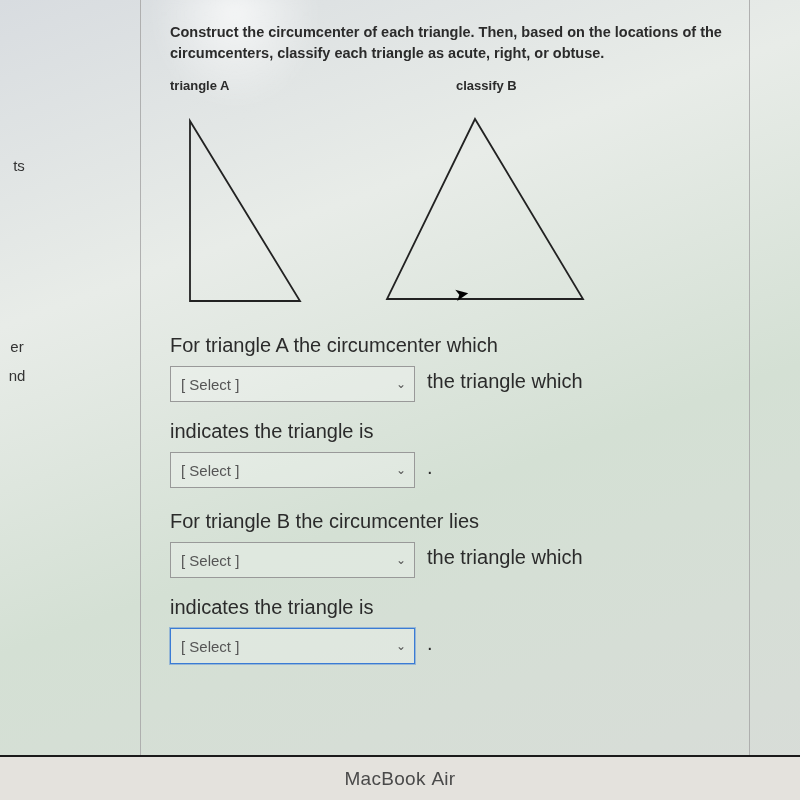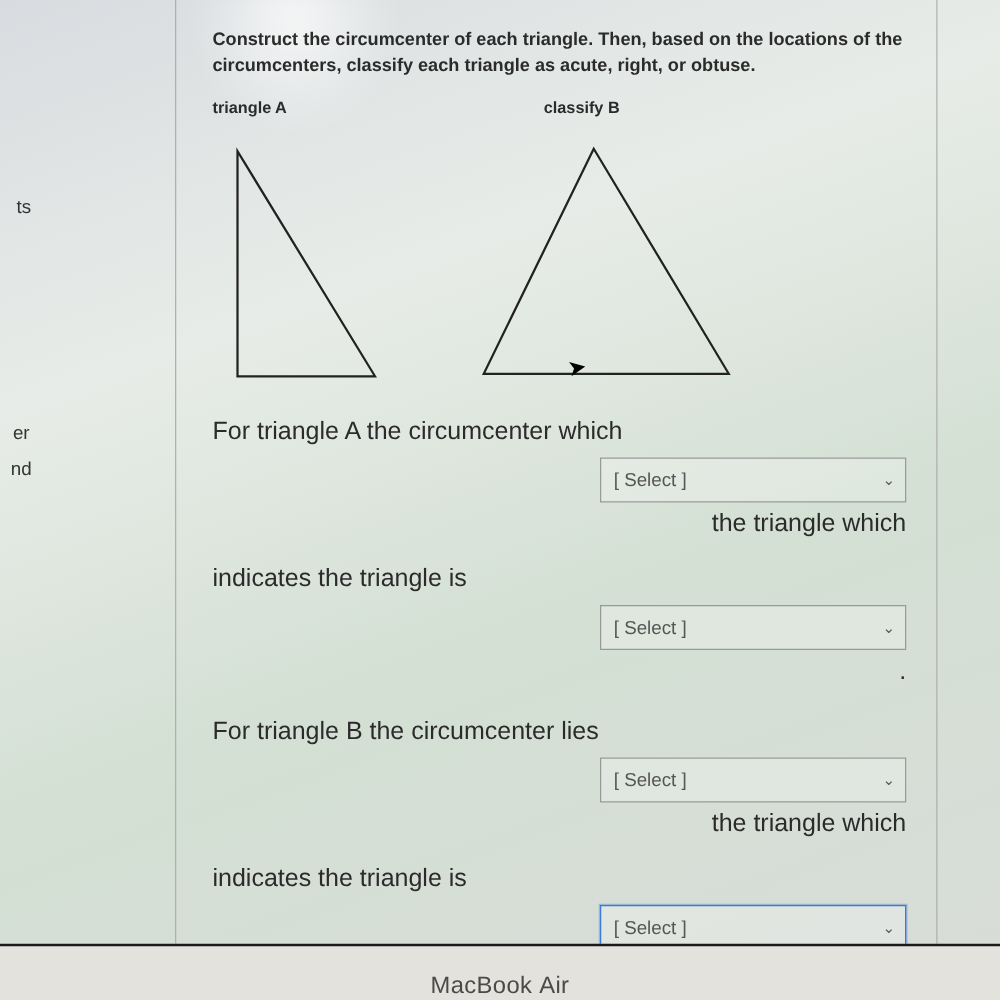--- a/index.html
+++ b/index.html
@@ -57,20 +57,21 @@
       color: #2b2b2b;
       line-height: 1.45;
       margin-bottom: 14px;
     }
     .tri-labels {
       display: flex;
       font-size: 13px;
       font-weight: 700;
       color: #2b2b2b;
       margin-bottom: 8px;
+      gap: 21px;
     }
     .tri-labels .lblA { width: 265px; }
     .triangle-row {
       display: flex;
       align-items: flex-end;
       gap: 55px;
       margin-top: 8px;
       margin-bottom: 6px;
       position: relative;
       height: 205px;
@@ -87,25 +88,24 @@
     .question-block {
       margin-top: 24px;
     }
     .q-text {
       font-size: 20px;
       color: #2b2b2b;
       line-height: 1.5;
     }
     .q-line {
       display: flex;
-      align-items: flex-end;
+      align-items: flex-start;
       flex-wrap: wrap;
-      gap: 2px;
+      gap: 12px;
       margin: 6px 0 14px 0;
-      flex-direction: column;
     }
     .select-box {
       display: inline-flex;
       align-items: center;
       justify-content: space-between;
       width: 245px;
       height: 36px;
       border: 1px solid #999;
       background: rgba(255,255,255,0.25);
       padding: 0 8px 0 10px;
@@ -122,21 +122,21 @@
       box-shadow: 0 0 0 1px rgba(58,123,213,0.4);
     }
     .second-block { margin-top: 18px; }
     .bottom-bezel {
       position: absolute;
       left: 0; right: 0; bottom: 0;
       height: 45px;
       background: #e4e2dd;
       border-top: 2px solid #1a1a1a;
       display: flex;
-      align-items: flex-end;
+      align-items: center;
       justify-content: center;
     }
     .bottom-bezel .mba {
       font-size: 19px;
       color: #4a4a4a;
       letter-spacing: 0.3px;
     }
     .bottom-bezel .mba .bold { font-weight: 500; }
     .bottom-bezel .mba .light { font-weight: 300; }
     .glare {

